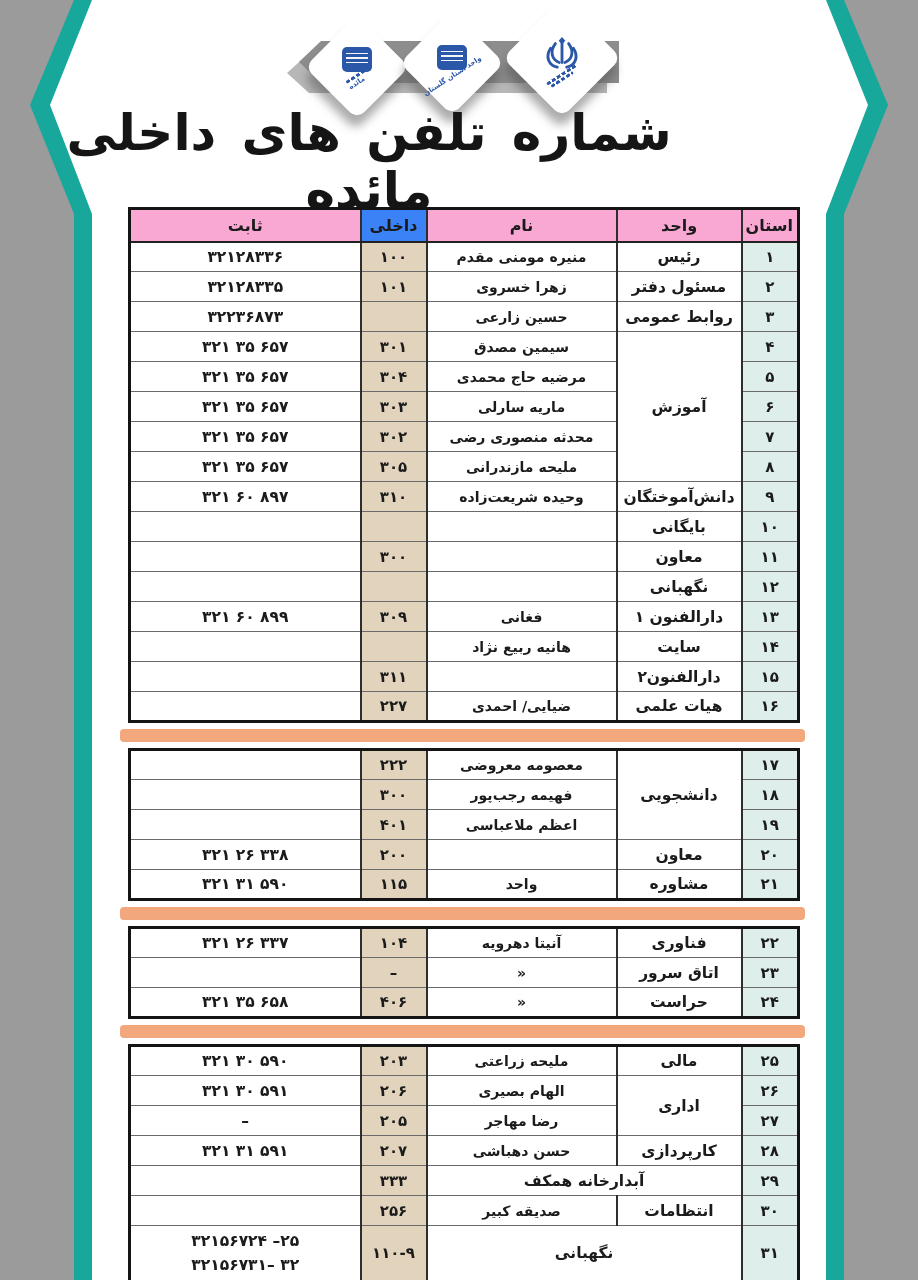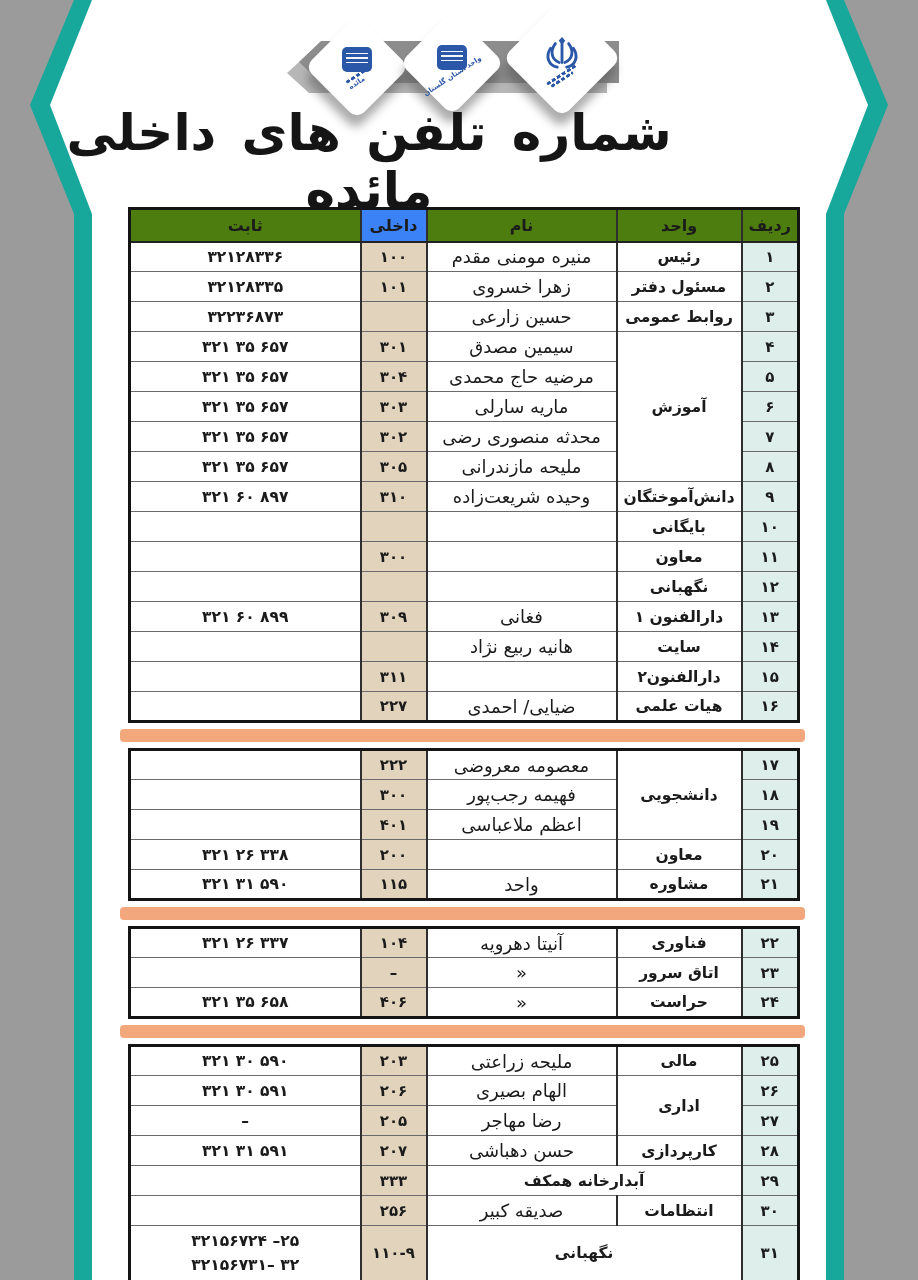--- a/index.html
+++ b/index.html
@@ -60,25 +60,25 @@
   }
   th,td {
     border-left:2px solid #2e2e2e; border-right:2px solid #2e2e2e;
     border-top:1px solid #6a6a6a; border-bottom:1px solid #6a6a6a;
     padding:0 4px; text-align:center; vertical-align:middle; overflow:hidden;
     color:#1b1b1b;
   }
   thead tr { height:33px; }
   tbody tr { height:30px; }
   tbody tr.tall { height:56px; }
-  th { background:#4d7c0f; font-size:16px; font-weight:700; border-bottom:2px solid #222; }
+  th { background:#f9a8d4; font-size:16px; font-weight:700; border-bottom:2px solid #222; }
   th.ext { background:#3b82f6; }
   td.radif { background:#deefeb; font-size:15px; font-weight:600; }
   td.unit  { font-weight:700; font-size:15.5px; }
-  td.name  { font-weight:400; font-size:18px; }
+  td.name  { font-weight:700; font-size:14px; }
   td.ext   { background:#e2d4bc; font-size:15px; font-weight:600;margin-top:25px; }
   td.land  { font-size:15.5px; font-weight:600; letter-spacing:.5px;margin-top:38px; }
   td.land div { line-height:1.55; }
   .separator {
     height:13px; width:685px; margin:6px 0 6px -8px;
     background:#f2a87c; border-radius:4px;
   }
 </style>
 </head>
 <body>
@@ -132,21 +132,21 @@
   <table dir="rtl">
       <colgroup>
         <col style="width: 57px;">
         <col style="width: 125px;">
         <col style="width: 190px;">
         <col style="width: 66px;">
         <col style="width: 231px;">
       </colgroup>
       <thead>
         <tr>
-          <th>ردیف</th>
+          <th>استان</th>
           <th>واحد</th>
           <th>نام</th>
           <th class="ext">داخلی</th>
           <th>ثابت</th>
         </tr>
       </thead>
       <tbody>
         <tr>
           <td class="radif">۱</td>
           <td class="unit">رئیس</td>

